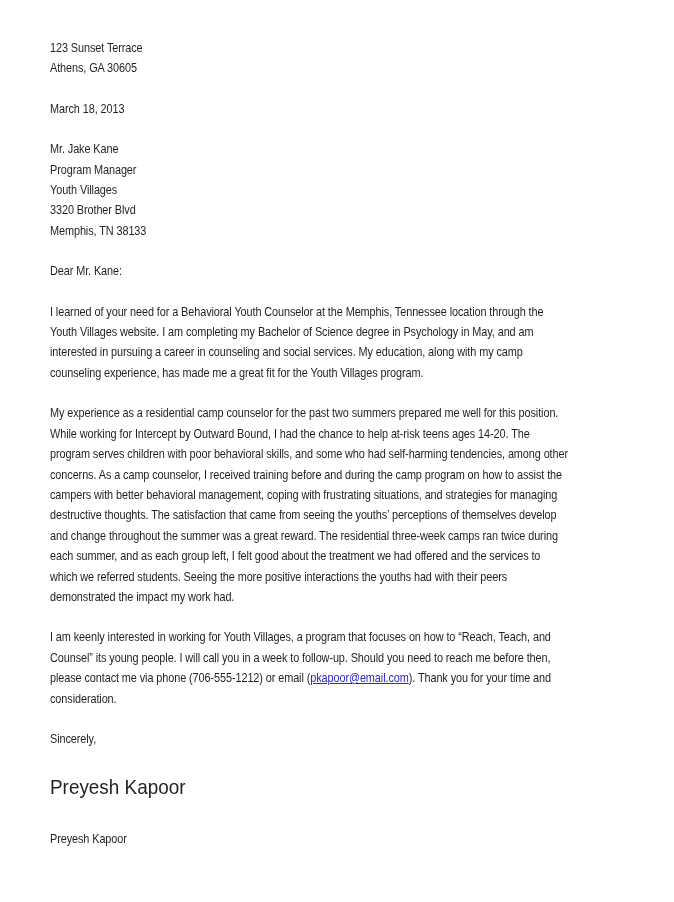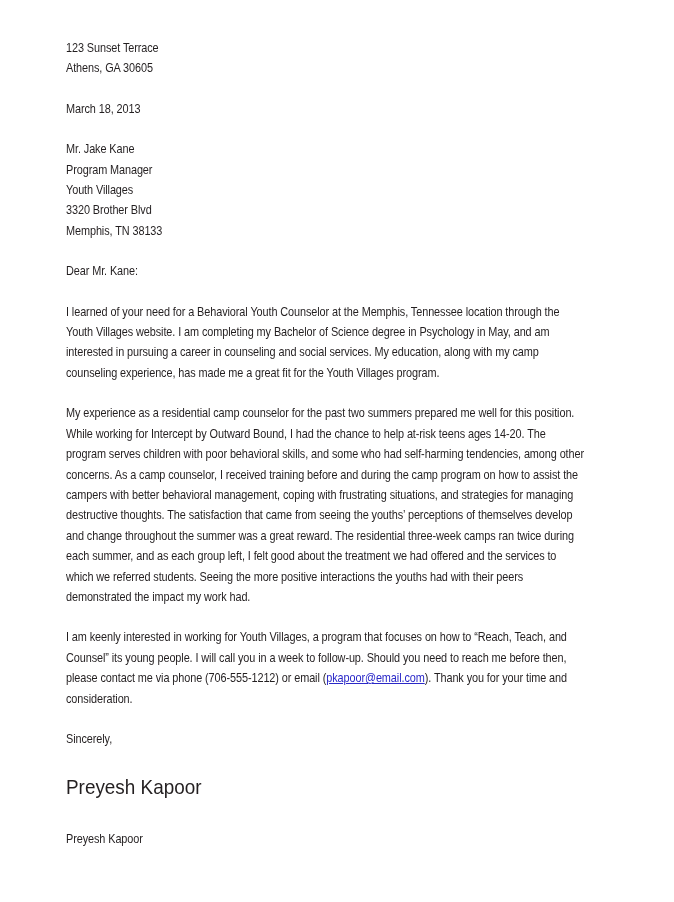--- a/index.html
+++ b/index.html
@@ -13,21 +13,21 @@
     font-family: "Liberation Sans", sans-serif;
     color: #231f20;
     overflow: hidden;
   }
   .page {
     position: relative;
     width: 674px;
     height: 902px;
     background: #ffffff;
     box-sizing: border-box;
-    padding: 38px 104px 0 66px;
+    padding: 38px 104px 0 50px;
   }
   
   .doc {
     font-size: 12.1px;
     line-height: 20.4px;
     transform: scaleX(0.9);
     transform-origin: left top;
     width: 578px;
     letter-spacing: -0.1px;
   }

